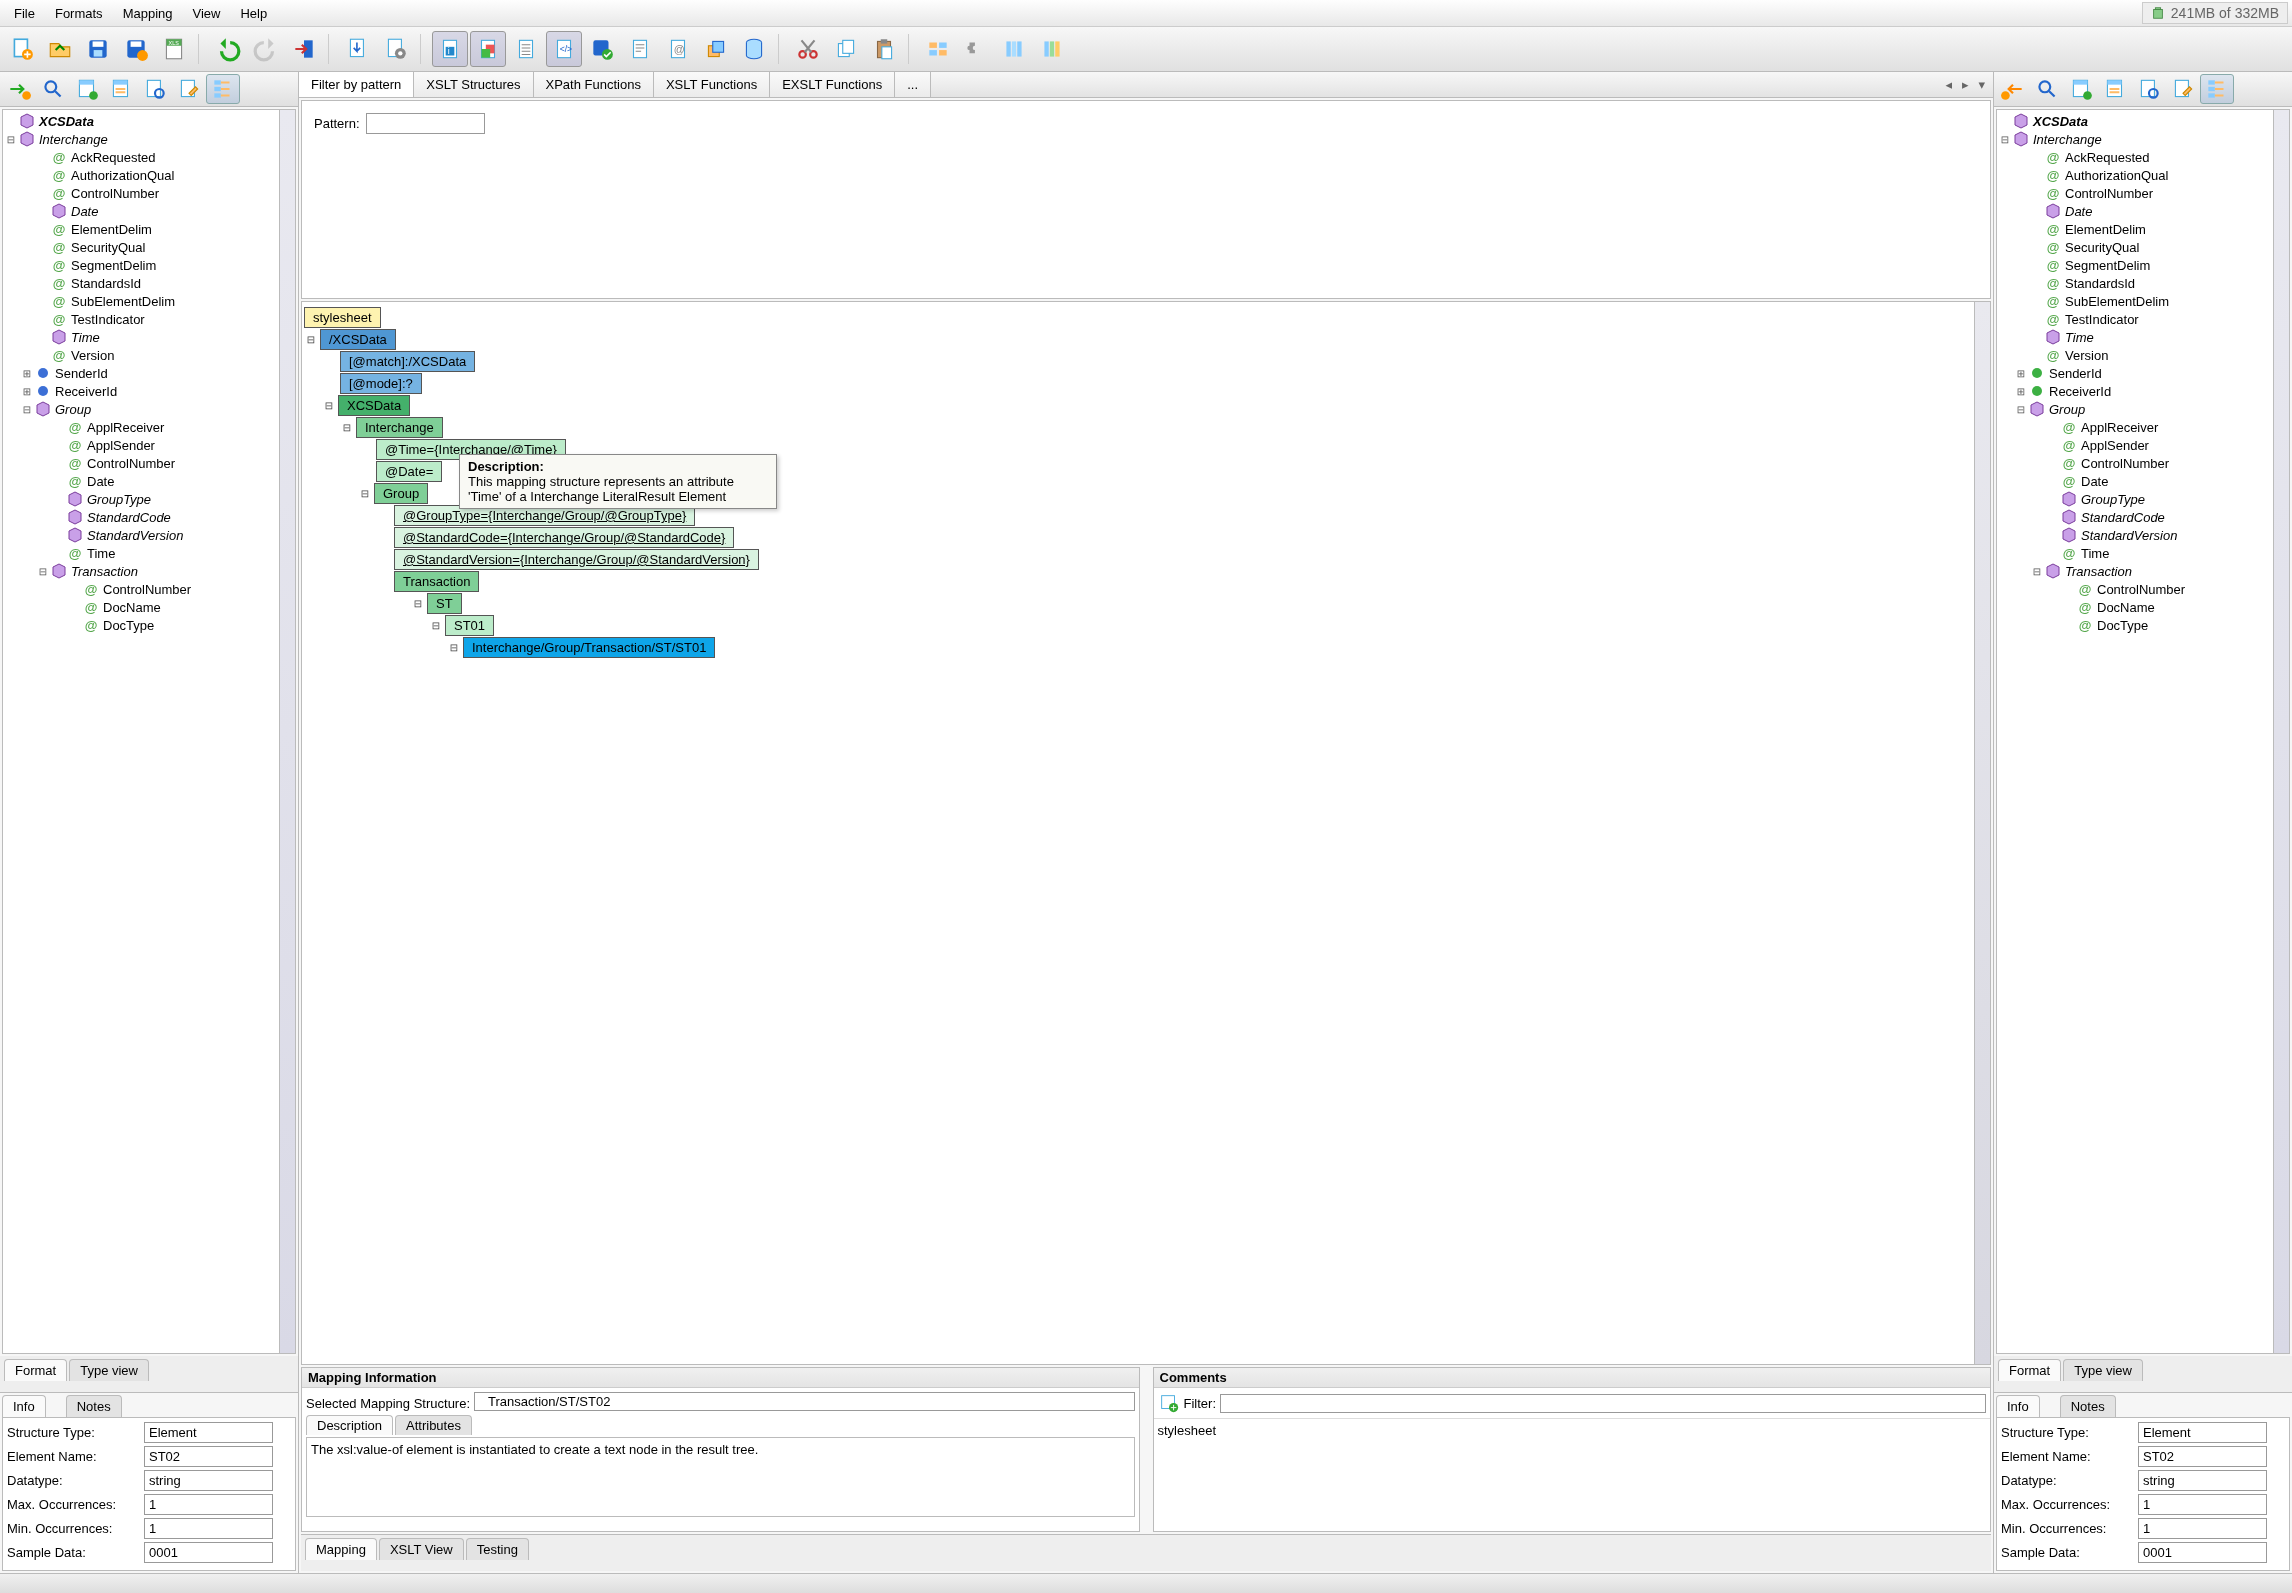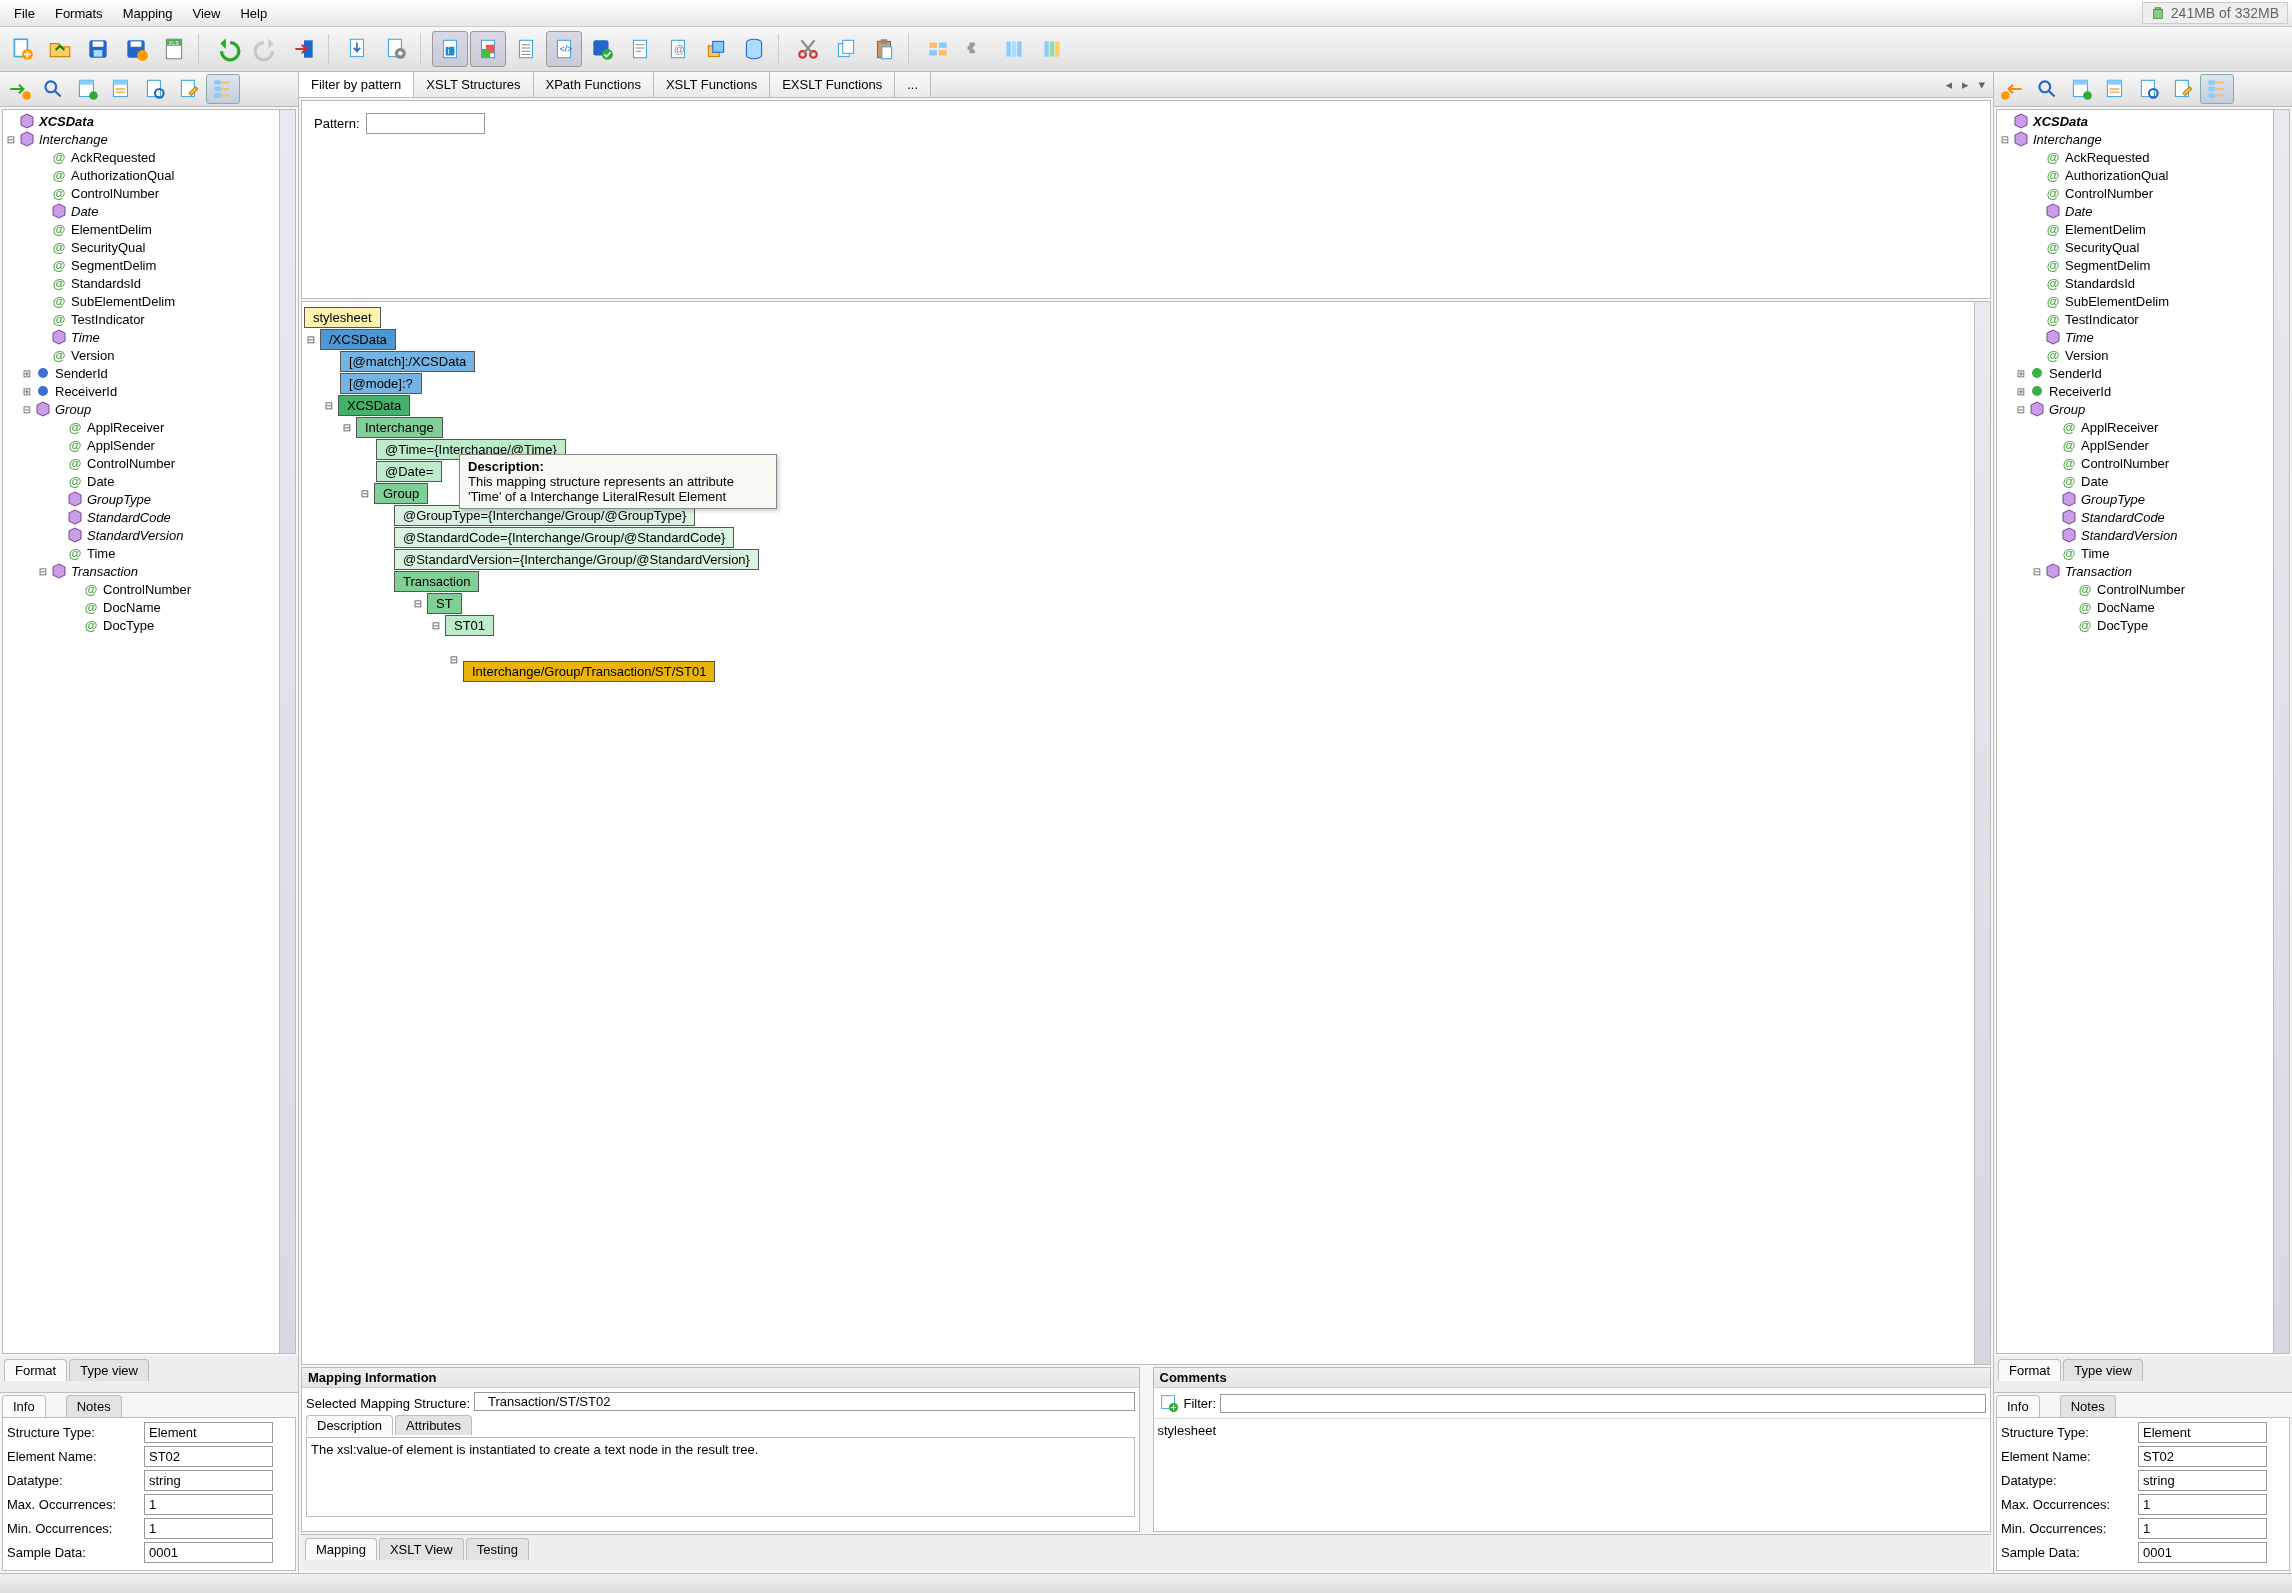--- a/index.html
+++ b/index.html
@@ -123,22 +123,22 @@
 .m-box {
   border:1px solid #555; padding:2px 8px; font-size:13px;
   display:inline-block;
 }
 .m-box.yellow { background:#fef3b0; }
 .m-box.blue { background:#4f97d3; color:#000;}
 .m-box.blue2 { background:#75b3e2; }
 .m-box.green { background:#44b06b; }
 .m-box.green2 { background:#7fcf97; }
 .m-box.green3 { background:#bcecca; }
-.m-box.green4 { background:#d9f3e0; }
-.m-box.paleblue { background:#eab308;margin-top:24px;}
+.m-box.green4 { background:#d9f3e0;text-decoration:underline; }
+.m-box.paleblue { background:#0ea5e9;}
 .m-ind-0{margin-left:0;} .m-ind-1{margin-left:18px;} .m-ind-2{margin-left:36px;}
 .m-ind-3{margin-left:54px;} .m-ind-4{margin-left:72px;} .m-ind-5{margin-left:90px;}
 .m-ind-6{margin-left:107px;} .m-ind-7{margin-left:125px;} .m-ind-8{margin-left:143px;}
 
 .tooltip {
   position:absolute; left: 157px; top: 152px;
   background:#f9f9f4; border:1px solid #888; padding:4px 8px;
   box-shadow: 2px 2px 4px rgba(0,0,0,0.2);
   max-width: 318px; z-index: 10;
 }

